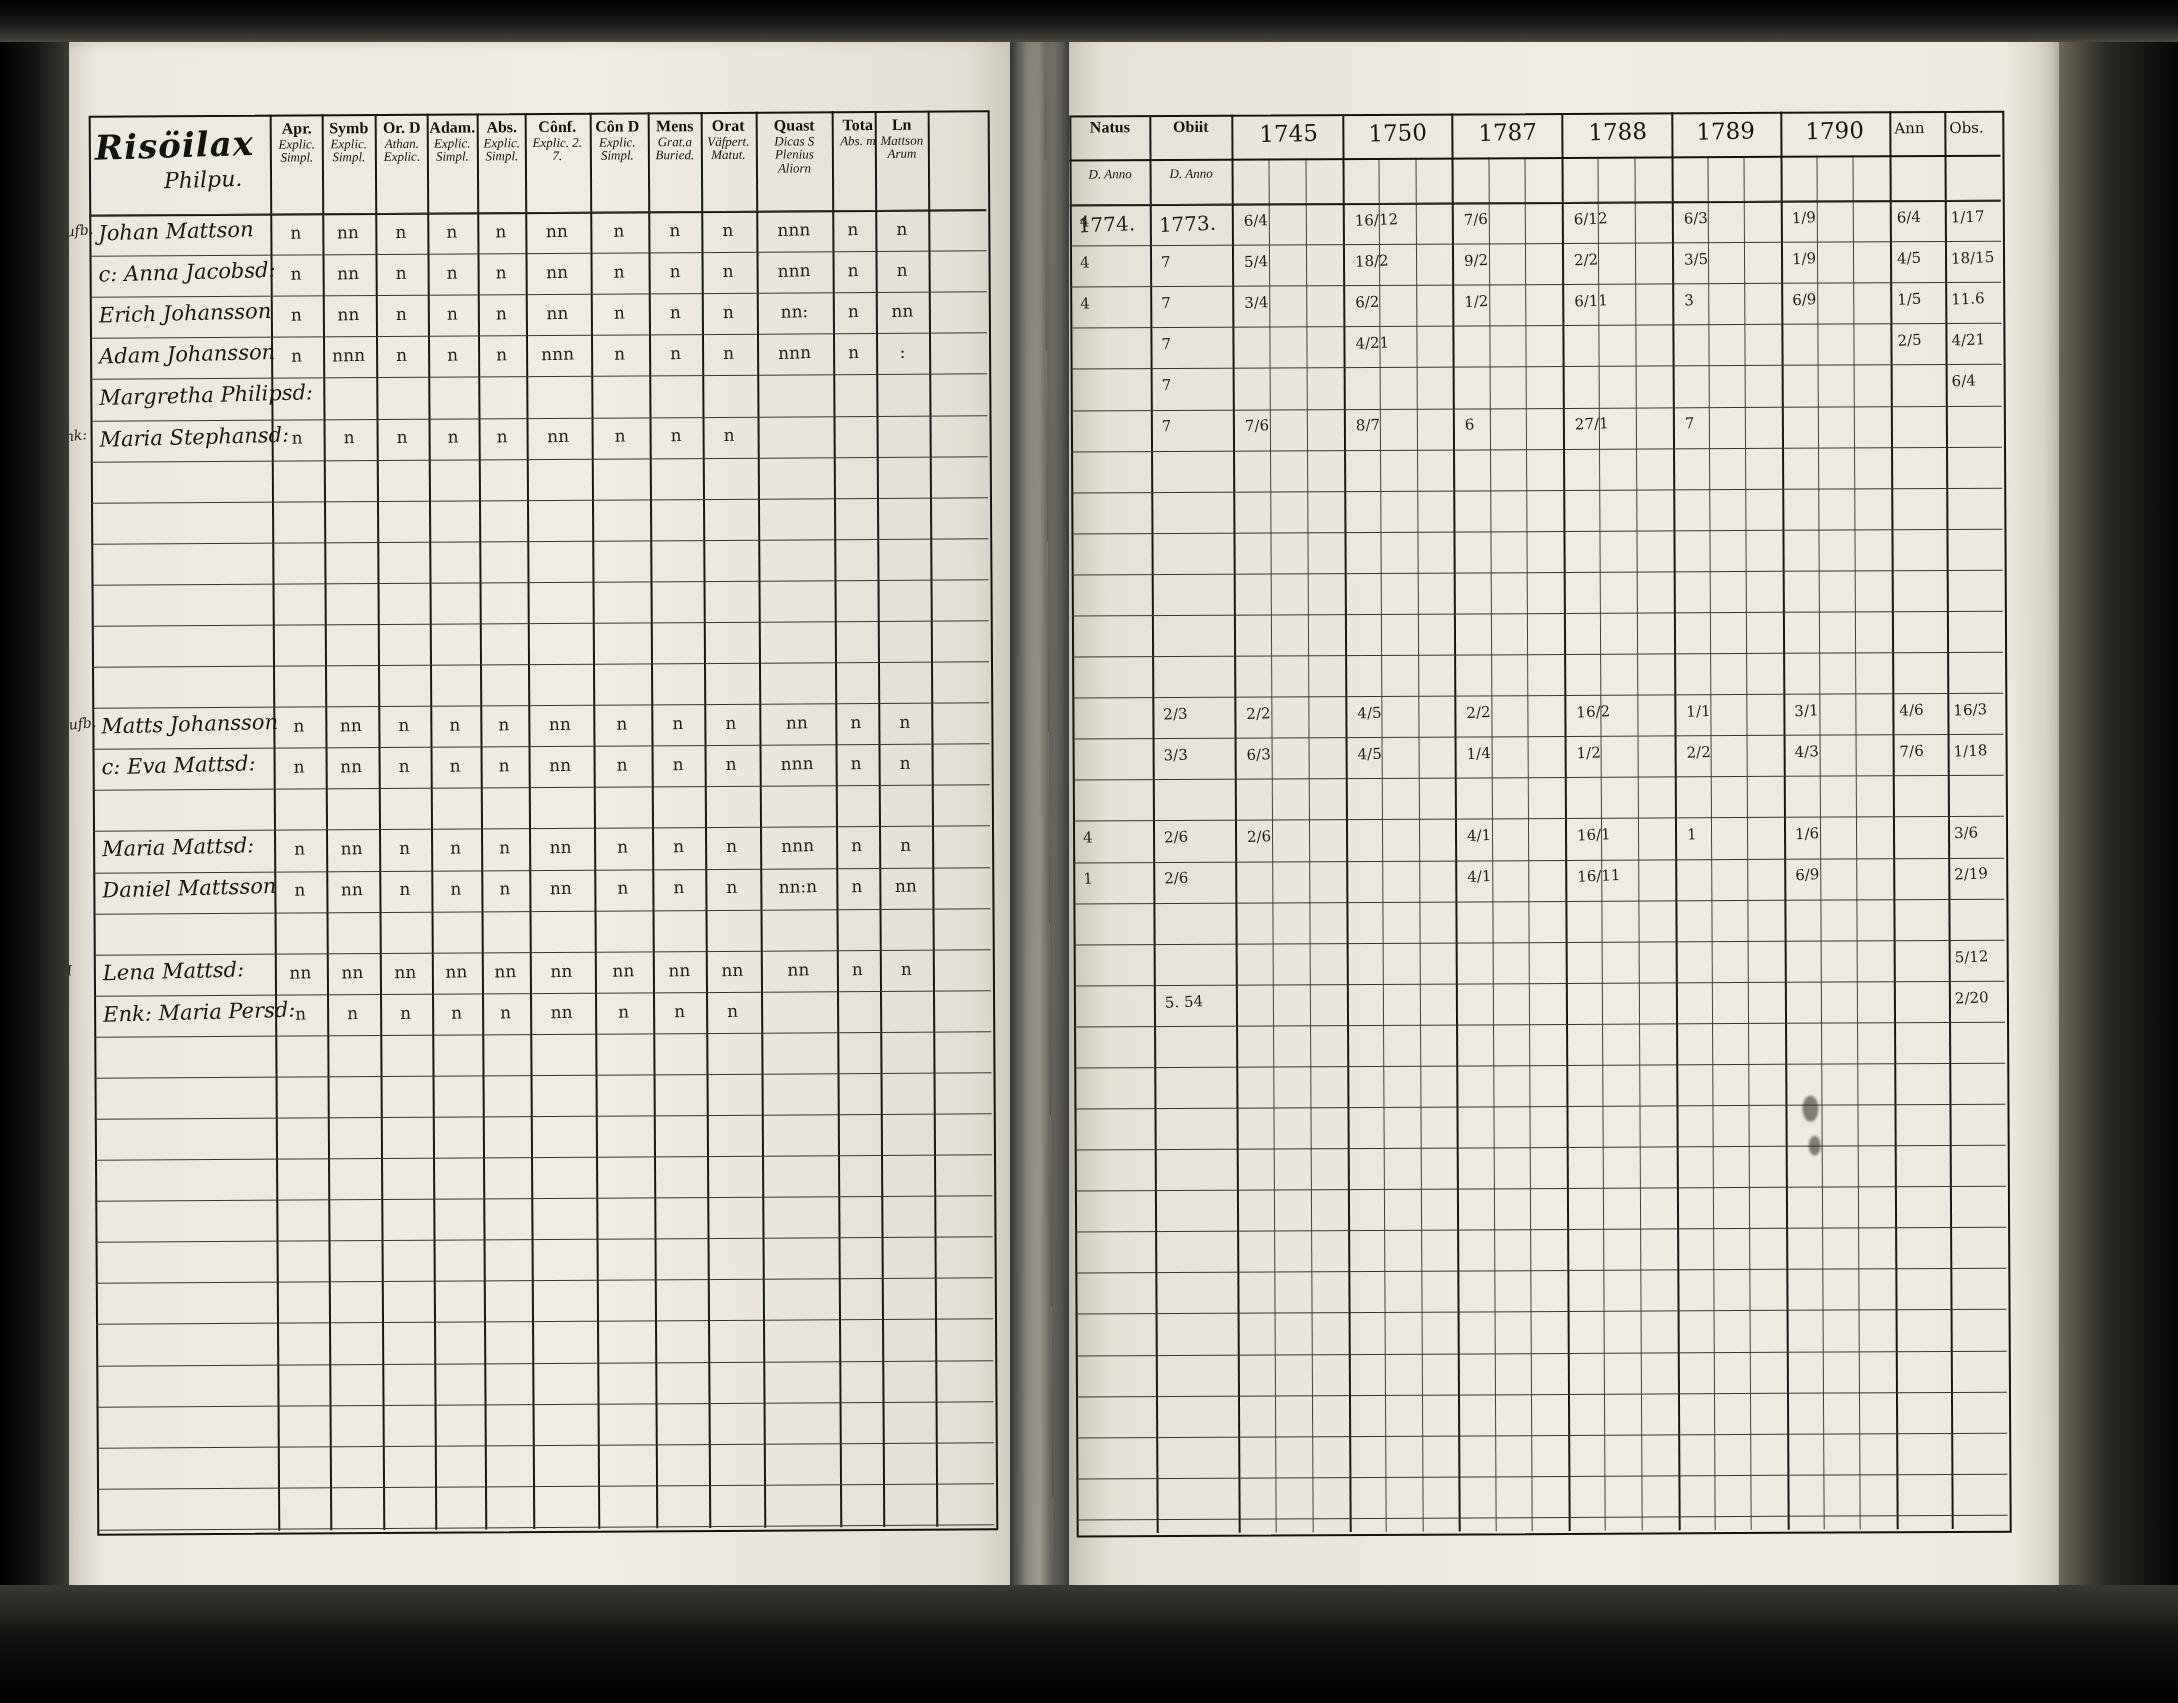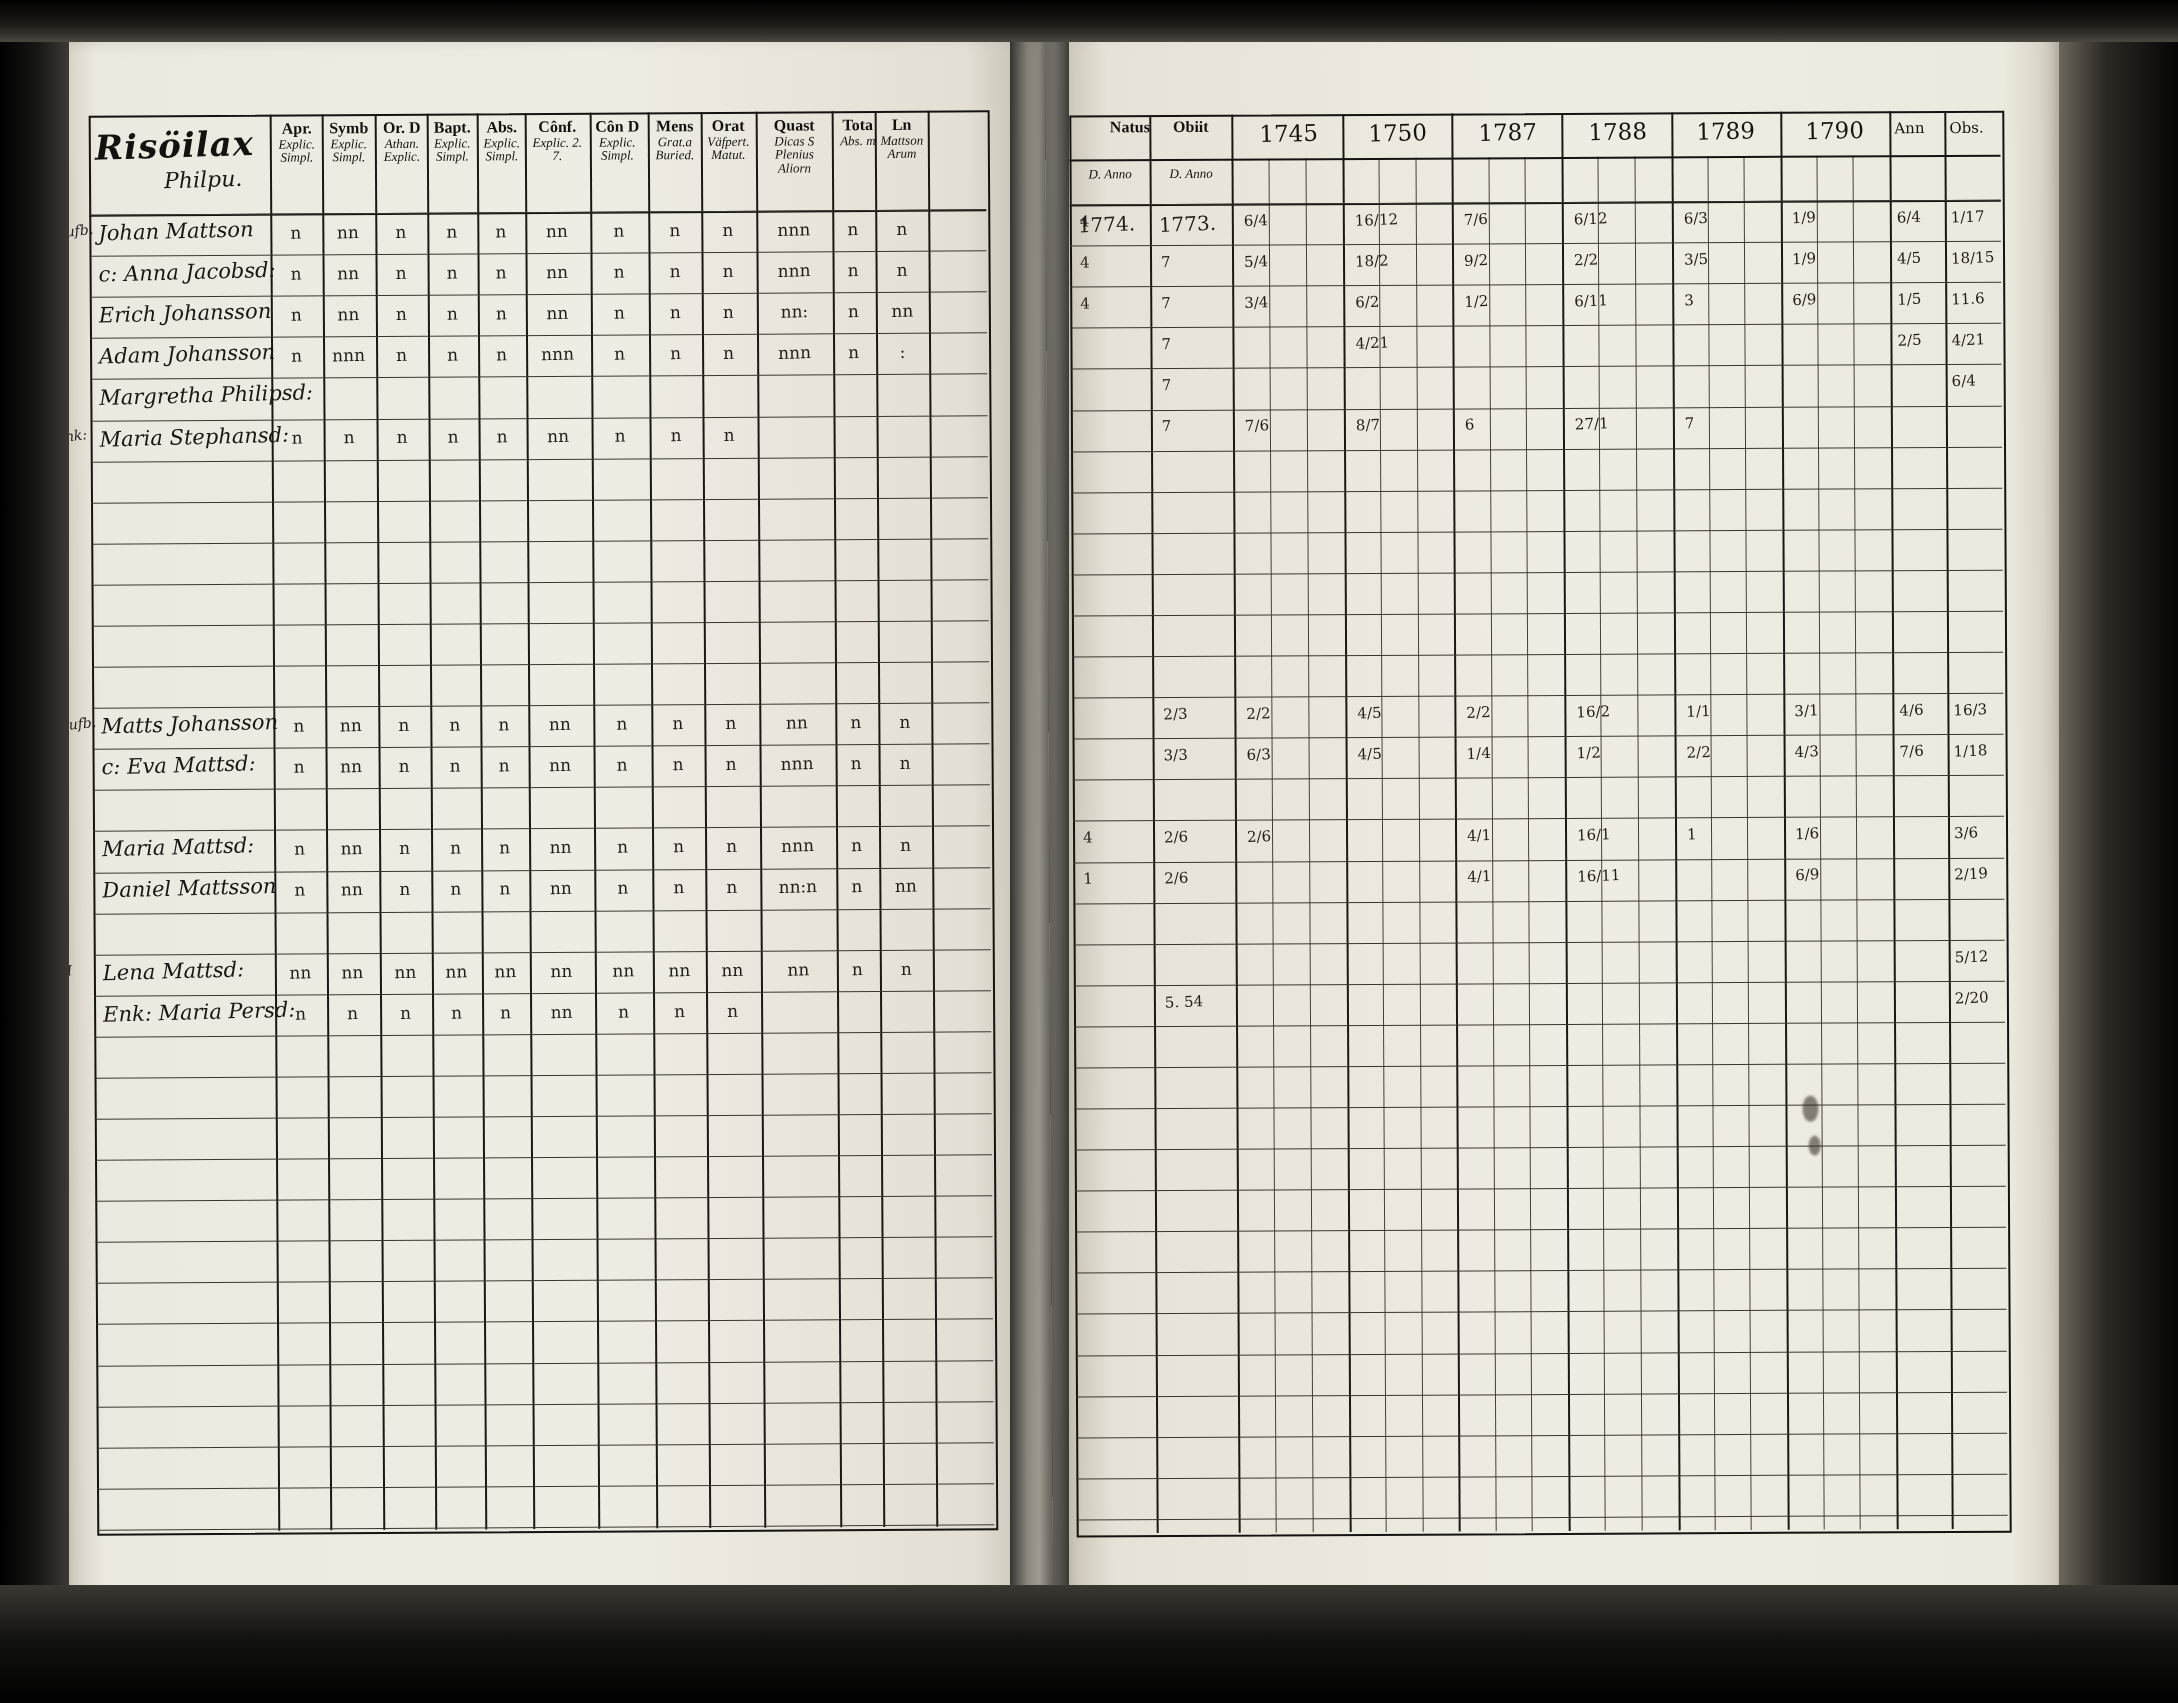--- a/index.html
+++ b/index.html
@@ -209,21 +209,21 @@
     </div>
     <div class="colhead" style="left:277px; top:93px; width:50px;">
       <div class="h1">Symb</div>
       <div class="h2">Explic. Simpl.</div>
     </div>
     <div class="colhead" style="left:330px; top:93px; width:50px;">
       <div class="h1">Or. D</div>
       <div class="h2">Athan. Explic.</div>
     </div>
     <div class="colhead" style="left:382px; top:93px; width:47px;">
-      <div class="h1">Bapt.</div>
+      <div class="h1">Adam.</div>
       <div class="h2">Explic. Simpl.</div>
     </div>
     <div class="colhead" style="left:432px; top:93px; width:46px;">
       <div class="h1">Abs.</div>
       <div class="h2">Explic. Simpl.</div>
     </div>
     <div class="colhead" style="left:480px; top:93px; width:61px;">
       <div class="h1">Cônf.</div>
       <div class="h2">Explic. 2. 7.</div>
     </div>
@@ -460,21 +460,21 @@
         <div class="grid-v" style="width: 1px; background: rgb(69, 65, 58); left: 589px; top: 139px; height: 1374px;"></div>
         <div class="grid-v" style="width: 1px; background: rgb(69, 65, 58); left: 662px; top: 139px; height: 1374px;"></div>
         <div class="grid-v" style="width: 1px; background: rgb(69, 65, 58); left: 698px; top: 139px; height: 1374px;"></div>
         <div class="grid-v" style="width: 1px; background: rgb(69, 65, 58); left: 771px; top: 139px; height: 1374px;"></div>
         <div class="grid-v" style="width: 1px; background: rgb(69, 65, 58); left: 807px; top: 139px; height: 1374px;"></div>
       </div>
 
     <div class="grid-h strong" style="left:24px; top:139px; width:931px;"></div>
     <div class="grid-h strong" style="left:24px; top:184px; width:931px;"></div>
 
-    <div class="colhead" style="left:26px; top:99px; width:77px;margin-left:20px;">
+    <div class="colhead" style="left:26px; top:99px; width:77px;">
       <div class="h1">Natus</div>
     </div>
     <div class="colhead" style="left:106px; top:99px; width:79px;">
       <div class="h1">Obiit</div>
     </div>
     <div class="colhead" style="left:26px; top:147px; width:77px; font-size:13px;">
       <div class="h2">D. Anno</div>
     </div>
     <div class="colhead" style="left:106px; top:147px; width:79px; font-size:13px;">
       <div class="h2">D. Anno</div>

